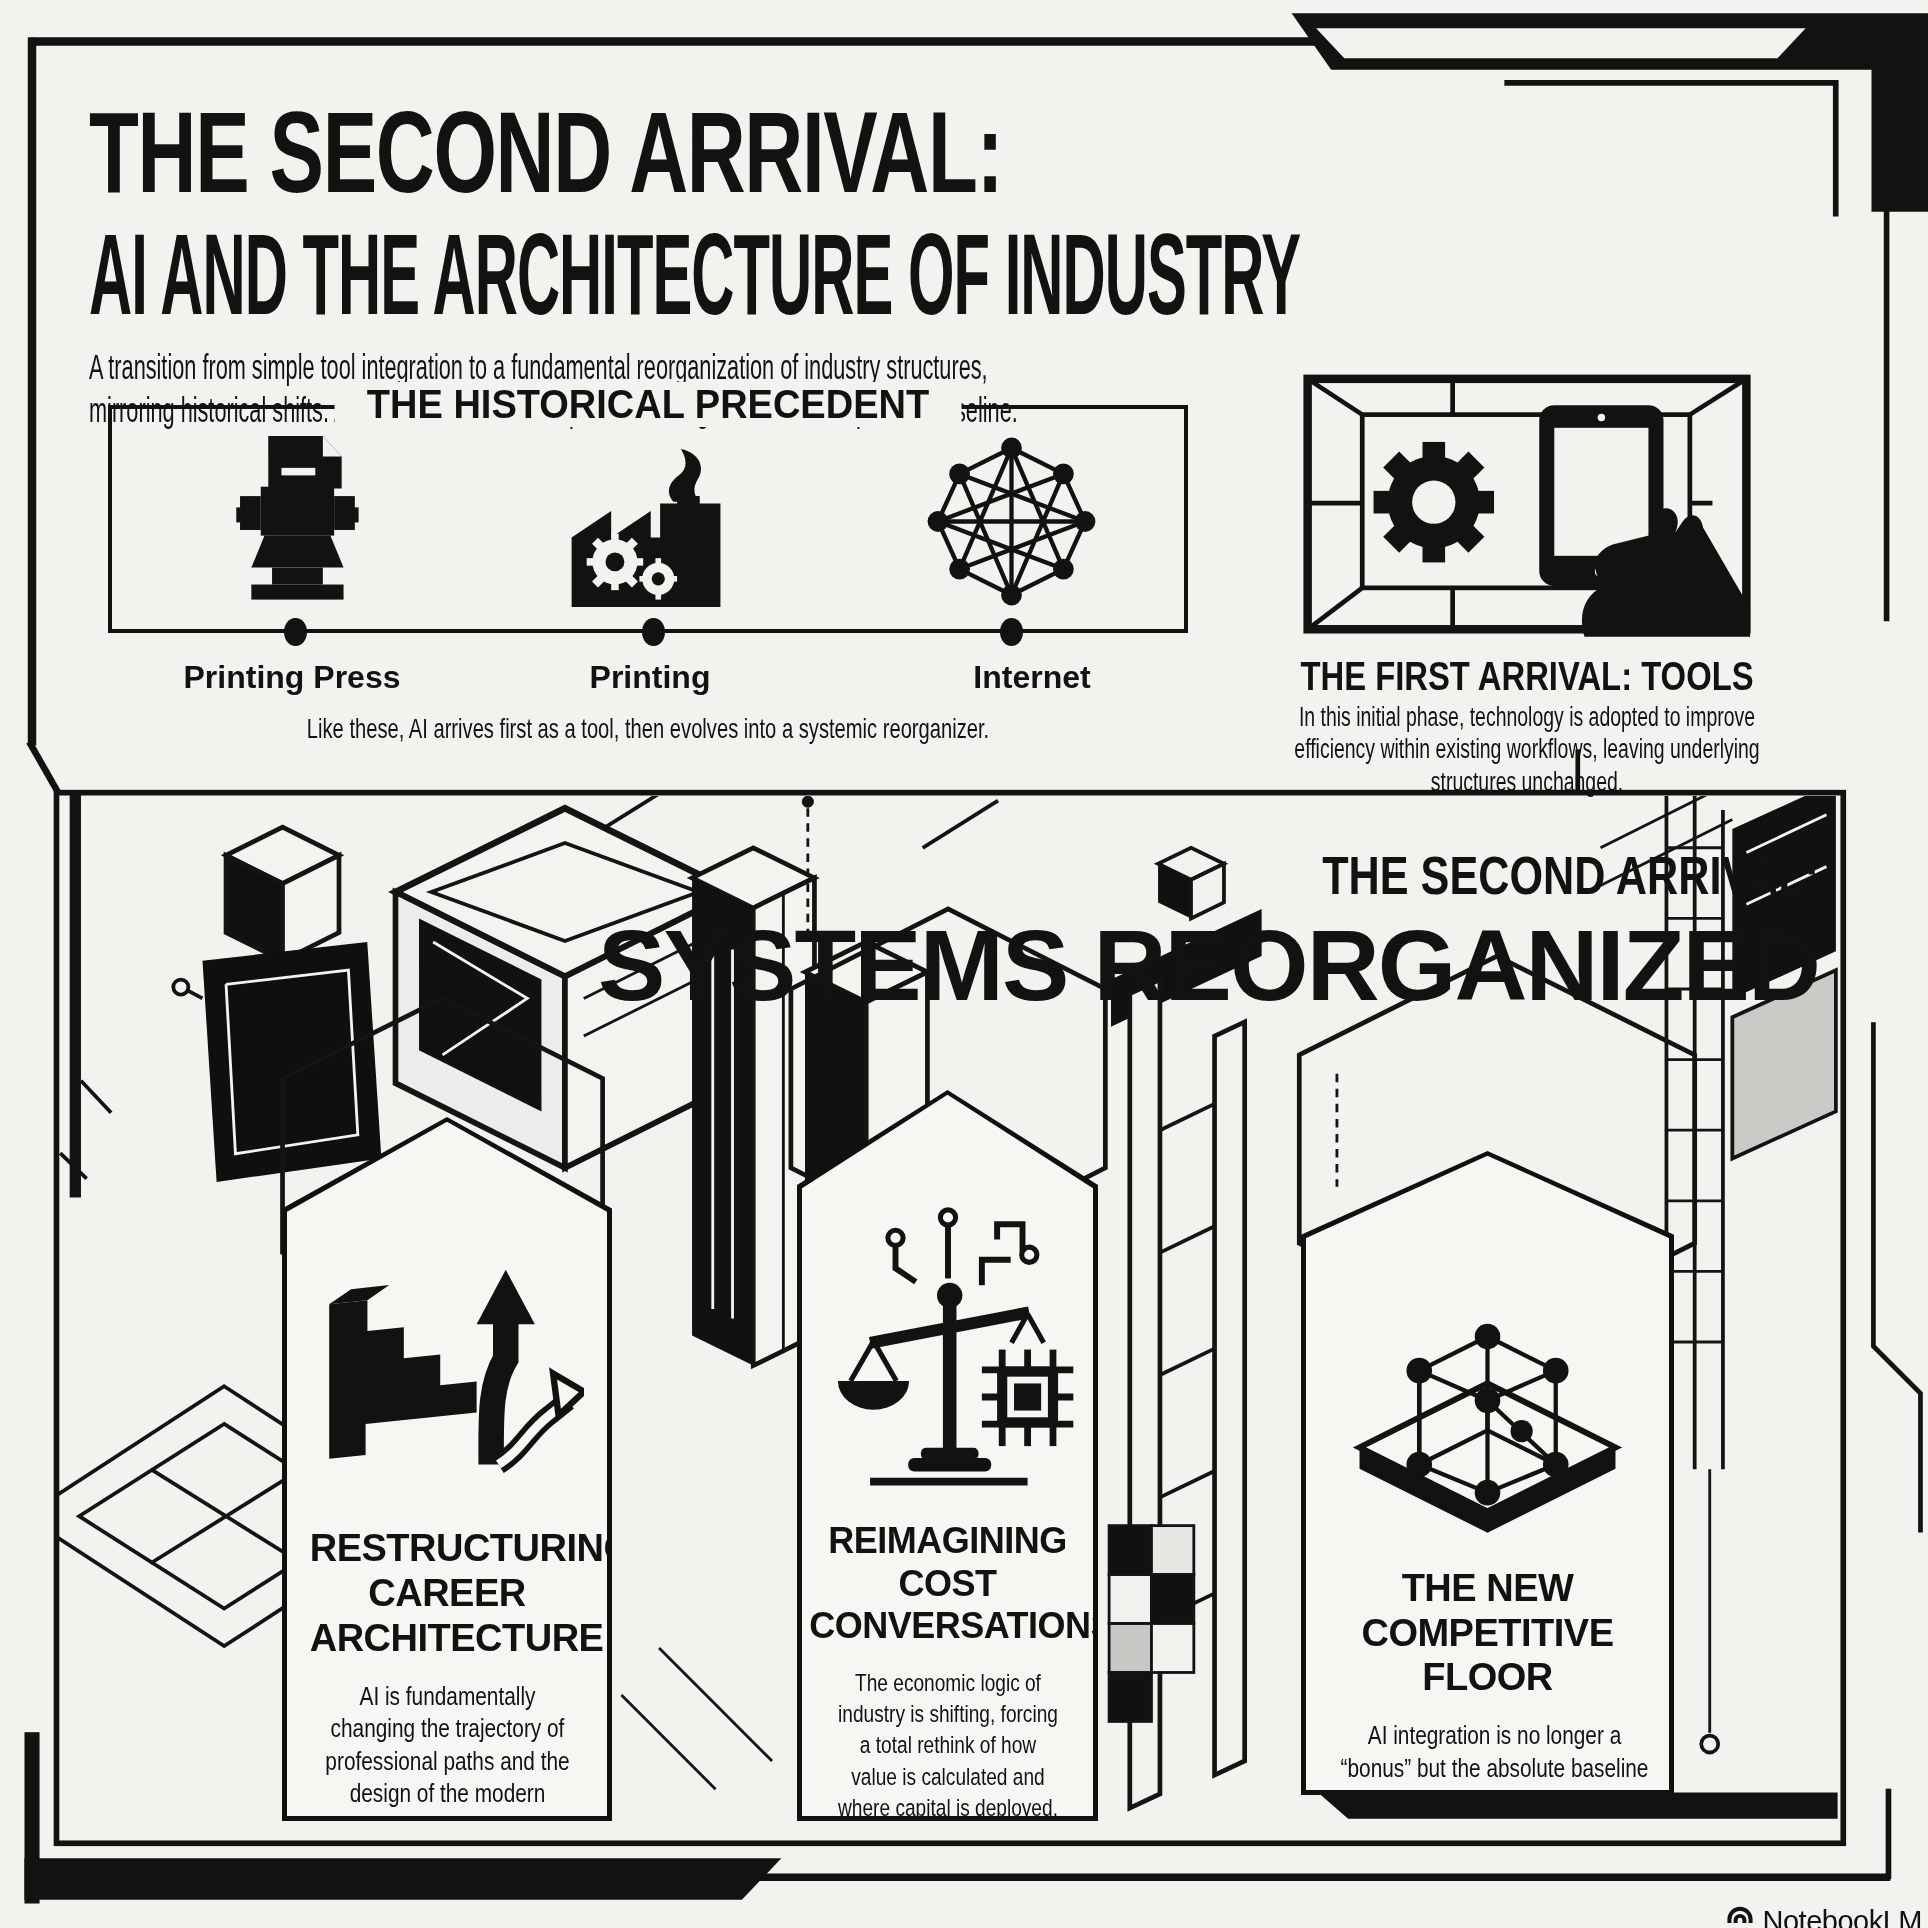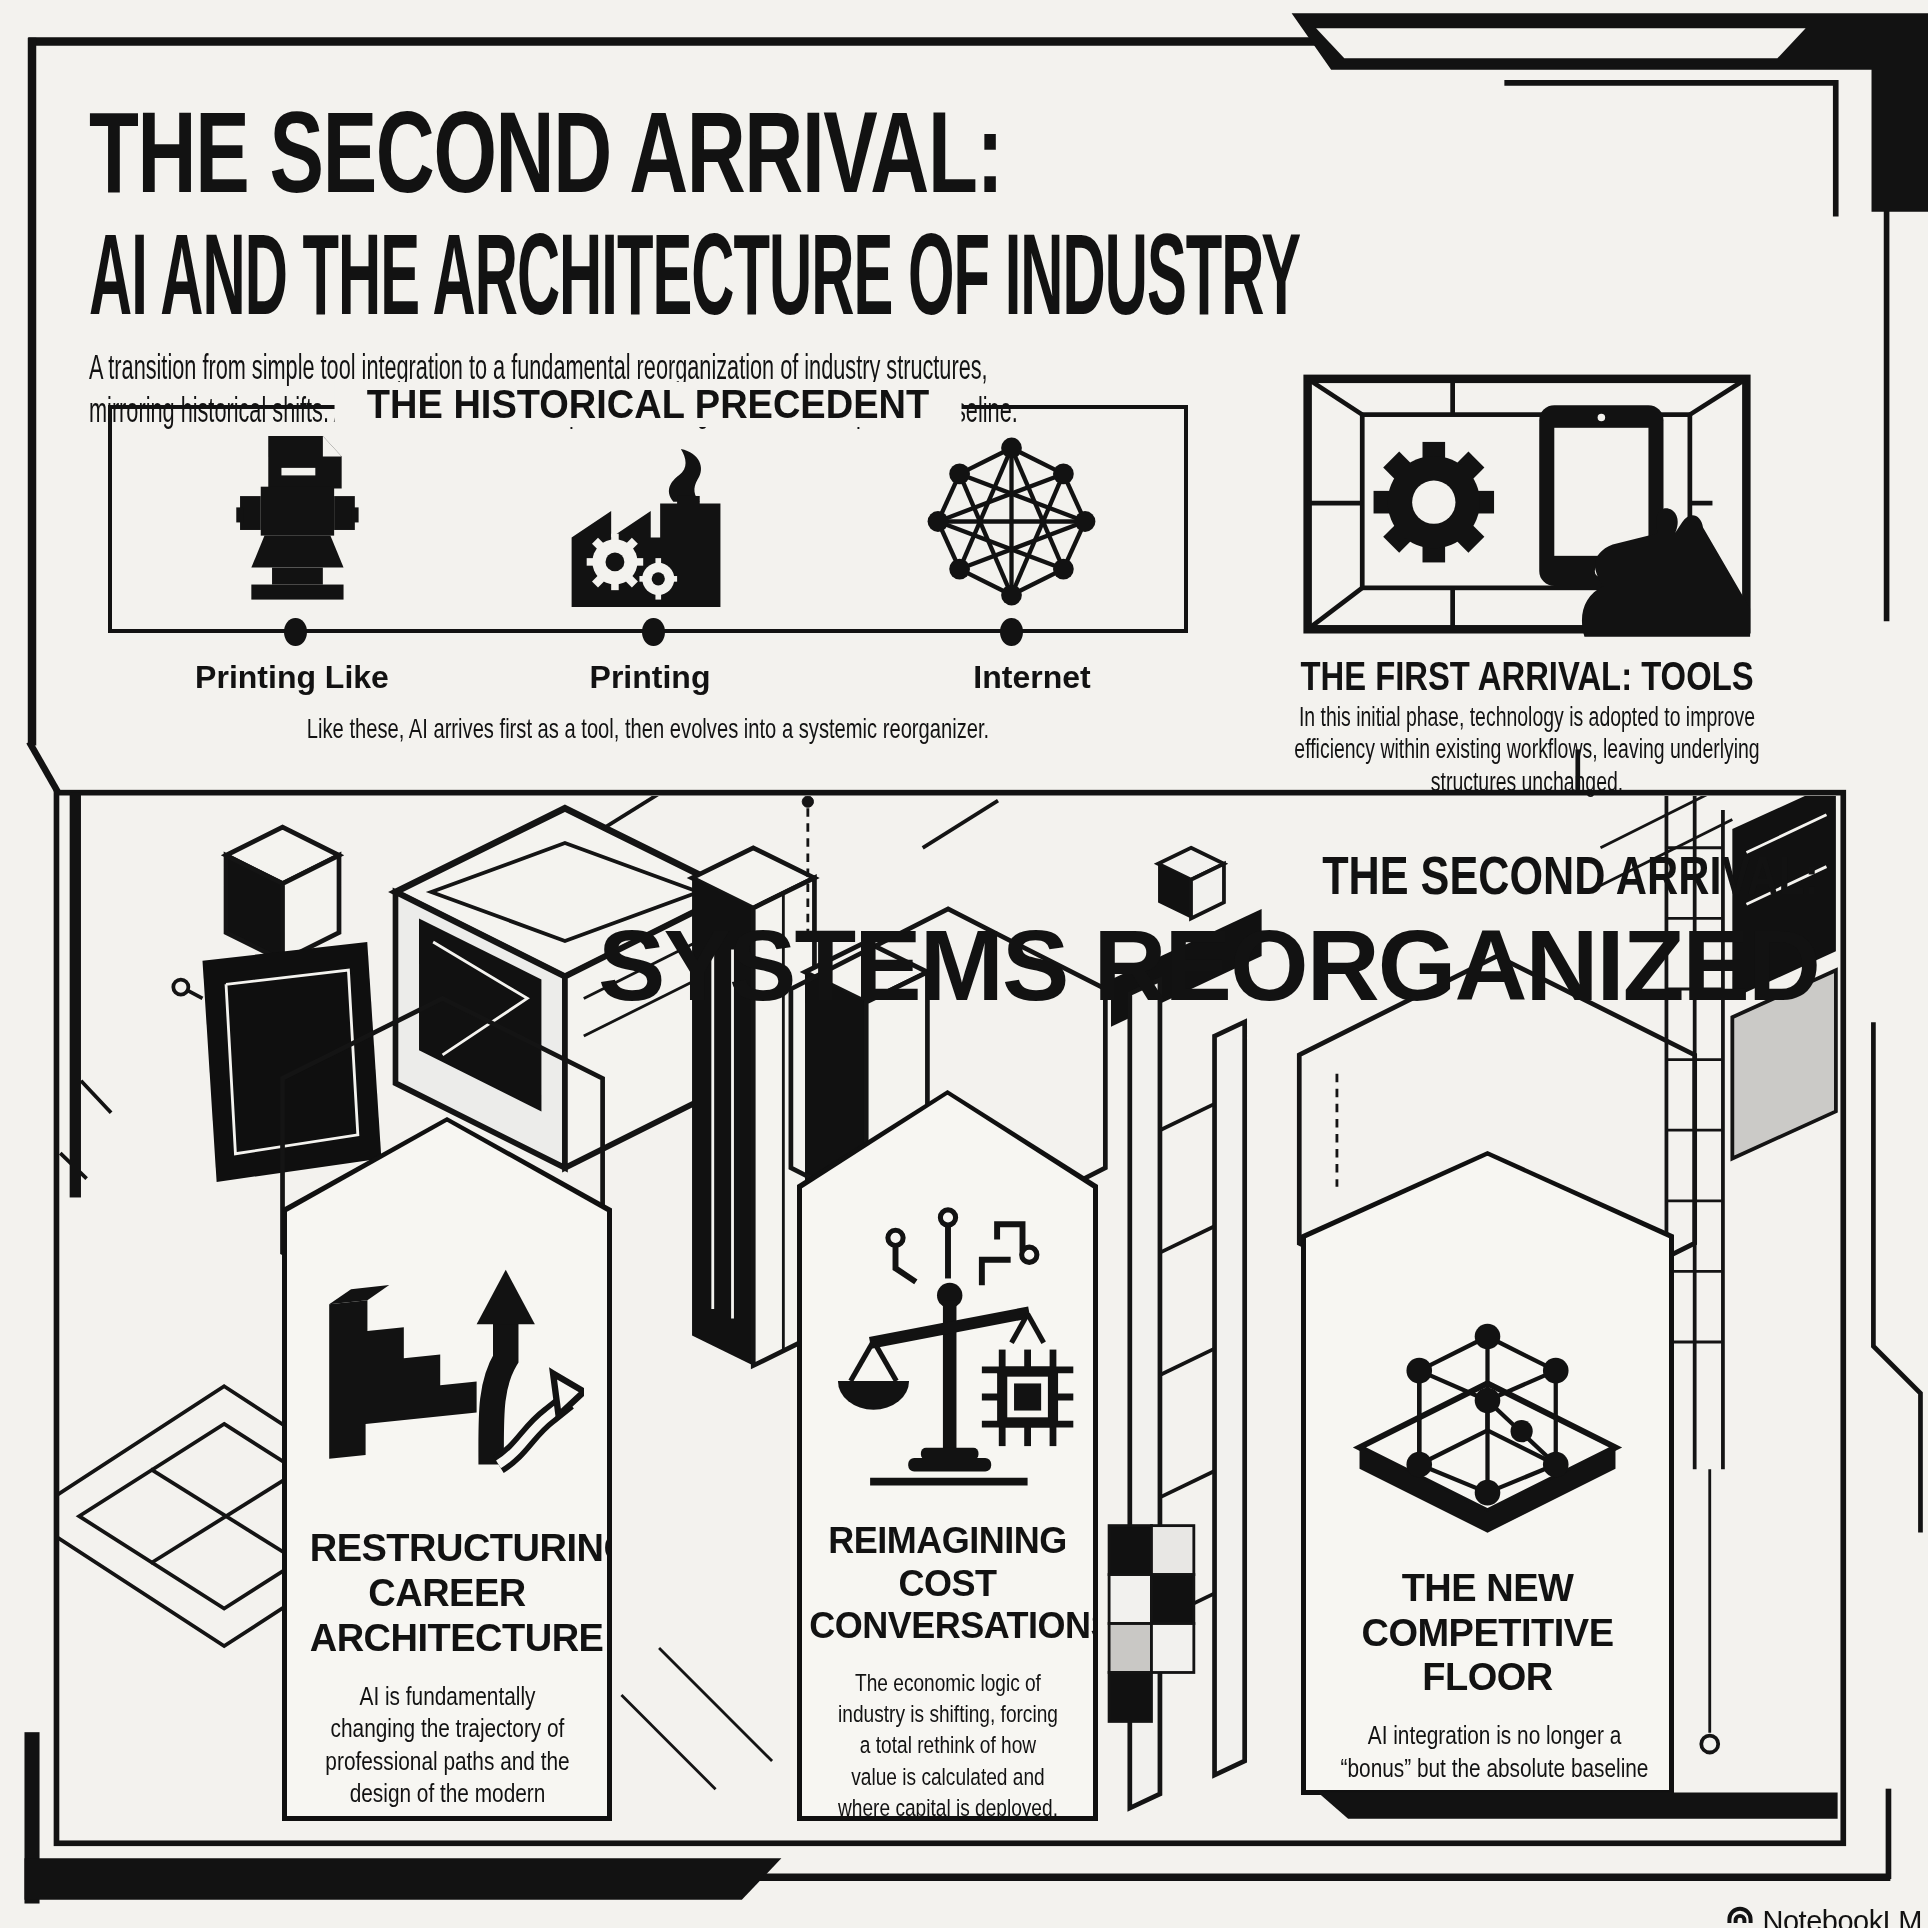--- a/index.html
+++ b/index.html
@@ -191,21 +191,21 @@
         <circle cx="15" cy="100" r="12"></circle>
           <circle cx="40" cy="45" r="12"></circle>
       </g>
     </svg>
 
     <div class="hist-dot" style="left:172px;"></div>
     <div class="hist-dot" style="left:530px;"></div>
     <div class="hist-dot" style="left:888px;"></div>
   </div>
 
-  <span class="hist-label" style="left:292px;">Printing Like</span>
+  <span class="hist-label" style="left:292px;">Printing Press</span>
   <span class="hist-label" style="left:650px;">Printing</span>
   <span class="hist-label" style="left:1008px;margin-left:24px;">Internet</span>
 
   <p class="hist-caption">Like these, AI arrives first as a tool, then evolves into a systemic reorganizer.</p>
 </section>
 
 <aside>
   <svg class="fa-illustration" width="450" height="264" viewBox="0 0 478 280">
     <g stroke="#121212" fill="none">
       <rect x="6" y="6" width="466" height="266" stroke-width="9"></rect>

